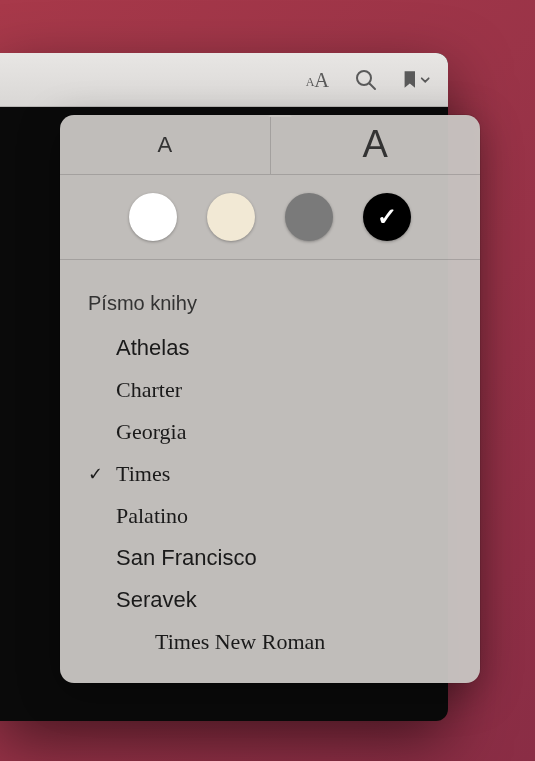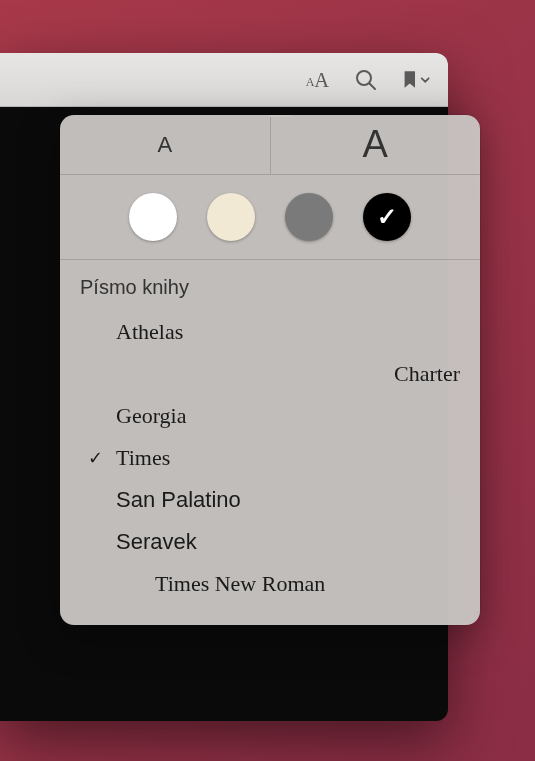--- a/index.html
+++ b/index.html
@@ -103,43 +103,44 @@
     }
     .theme-swatch.white { background: #ffffff; }
     .theme-swatch.sepia { background: #f2e9d5; }
     .theme-swatch.gray  { background: #7a7a7a; }
     .theme-swatch.night { background: #000000; }
     .checkmark { color: #fff; font-size: 24px; font-weight: bold; }
     .font-section {
       padding: 16px 0 20px 0;
     }
     .font-header {
-      padding: 0 0 12px 20px;
+      padding: 0 0 12px 28px;
       font-size: 20px;
       color: #333;
+      margin-top: 16px;
     }
     .font-list {
       list-style: none;
     }
     .font-item {
       display: flex;
       align-items: center;
       padding: 8px 20px 8px 56px;
       font-size: 22px;
       color: #1a1a1a;
       cursor: pointer;
       position: relative;
     }
     .font-item .check {
       position: absolute;
       left: 28px;
       font-size: 18px;
     }
-    .f-athelas { font-family: Liberation Serif, serif; }
-    .f-charter { font-family: Charter, Georgia, serif; justify-content: flex-end; }
+    .f-athelas { font-family: Liberation Sans, sans-serif; }
+    .f-charter { font-family: Charter, Georgia, serif; }
     .f-georgia { font-family: Georgia, serif; text-align: right; }
     .f-iowan { font-family: "Iowan Old Style", Georgia, serif; }
     .f-palatino { font-family: Palatino, "Palatino Linotype", serif; }
     .f-sf { font-family: -apple-system, "SF Pro Text", "Helvetica Neue", sans-serif; }
     .f-seravek { font-family: Seravek, "Helvetica Neue", sans-serif; font-weight:500;align-items:flex-end; }
     .f-tnr { font-family: "Times New Roman", Times, serif; margin-left: 39px; }
   </style>
 </head>
 <body>
 
@@ -190,22 +191,25 @@
         <li class="font-item f-charter">
           <span>Charter</span>
         </li>
         <li class="font-item f-georgia">
           <span>Georgia</span>
         </li>
         <li class="font-item f-iowan">
           <span class="check">✓</span>
           <span>Times</span>
         </li>
+        <li class="font-item f-palatino">
+          <span>Palatino</span>
+        </li>
         <li class="font-item f-sf">
-          <span>San Palatino</span>
+          <span>San Francisco</span>
         </li>
         <li class="font-item f-seravek">
           <span>Seravek</span>
         </li>
         <li class="font-item f-tnr">
           <span>Times New Roman</span>
         </li>
       </ul>
   </div>
 </div>

